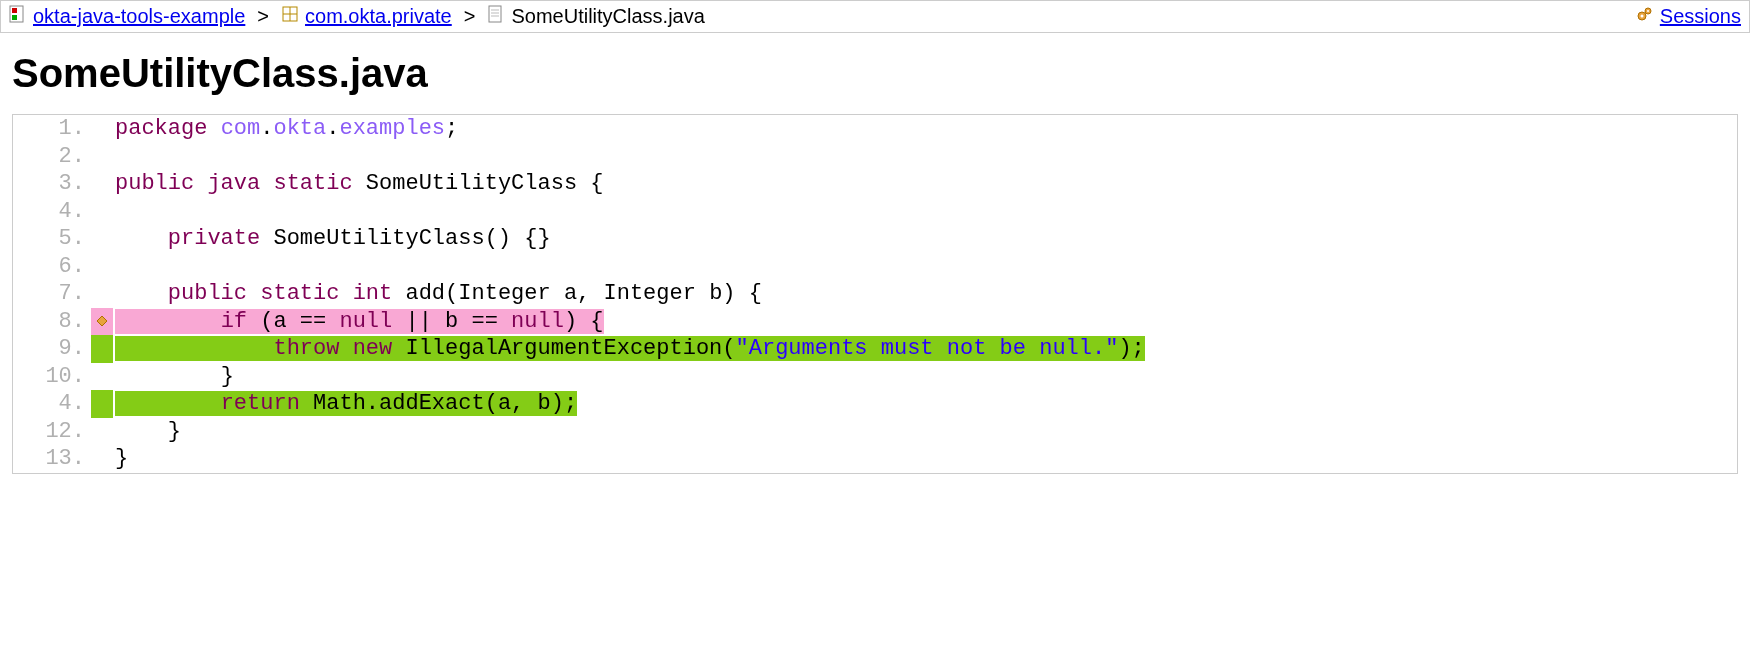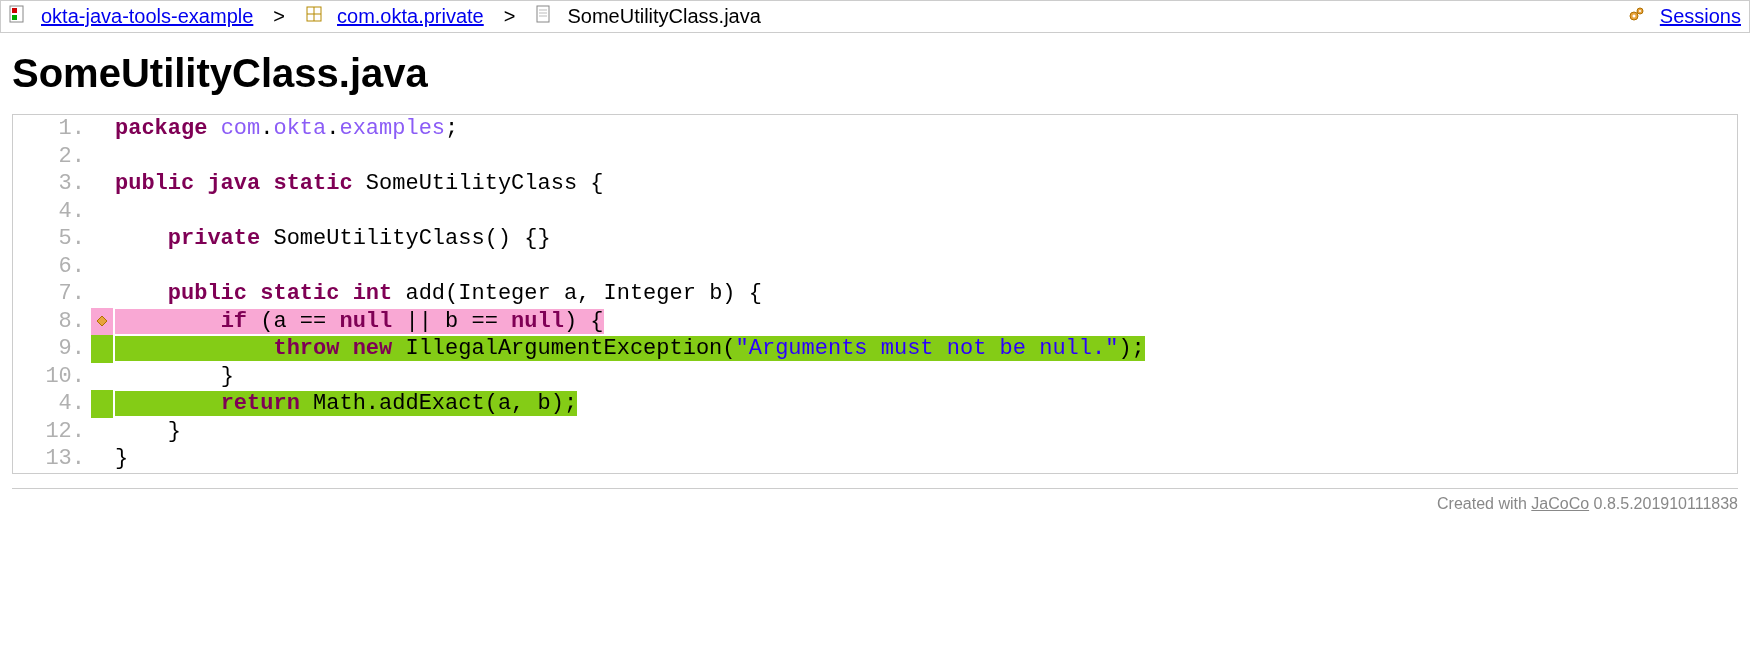--- a/index.html
+++ b/index.html
@@ -2,35 +2,35 @@
 <html><head>
 <meta charset="utf-8">
 <style>
   html,body{margin:0;padding:0;background:#fff;color:#000;font-family:Helvetica,Arial,sans-serif;font-size:16px}
   .wrap{width:1750px}
   
   .bc{border:1px solid #ccc;display:flex;align-items:center;justify-content:space-between;padding:4px 8px;font-size:20px}
   .bc a{color:#0000EE;text-decoration:underline}
   .bc .sep{margin:0 6px}
   .bc .plain{color:#000;text-decoration:none}
-  .bc .left,.bc .right{display:flex;align-items:flex-start;gap:14px}
+  .bc .left,.bc .right{display:flex;align-items:flex-start;gap:6px}
   .icon{display:inline-block;vertical-align:middle}
   
   h1{font-size:40px;font-weight:800;margin:18px 12px 18px 12px}
   
   .src-box{border:1px solid #ccc;margin:0 12px;font-family:Menlo,Consolas,"Courier New",monospace;font-size:22px;line-height:1.25}
   .src-row{display:flex;align-items:stretch}
   .ln{width:62px;text-align:right;color:#b0b0b0;padding:0 6px 0 10px;user-select:none;flex:0 0 auto}
   .gut{width:22px;flex:0 0 auto;display:flex;align-items:center;justify-content:center}
   .code{flex:1 1 auto;white-space:pre;padding:0 4px 0 2px}
   .bg-none{background:transparent}
   .bg-pc{background:#f9a8d4}
   .bg-fc{background:#84cc16}
   
-  .kw{color:#7f0055;font-weight:bold}
+  .kw{color:#7f0055;font-weight:normal}
   .id{color:#000}
   .pkg{color:#8b5cf6}
   .punct{color:#000}
   .str{color:#2a00ff}
   
   .ftr{border-top:1px solid #ccc;margin:14px 12px 0 12px;padding-top:6px;text-align:right;color:#888;font-size:16px}
   .ftr a{color:#888;text-decoration:underline}
   
   .diamond{width:12px;height:12px}
 </style>
@@ -148,17 +148,14 @@
         <div class="gut bg-none"></div>
         <div class="code"><span class="bg-none"><span>    </span><span class="punct">}</span></span></div>
       </div>
       <div class="src-row">
         <div class="ln">13.</div>
         <div class="gut bg-none"></div>
         <div class="code"><span class="bg-none"><span class="punct">}</span></span></div>
       </div>
     </div>
 
-<div class="ftr">
-  <span>Created with </span><a href="#">JaCoCo</a><span> 0.8.5.201910111838</span>
-</div>
 
 </div>
 
 </body></html>

